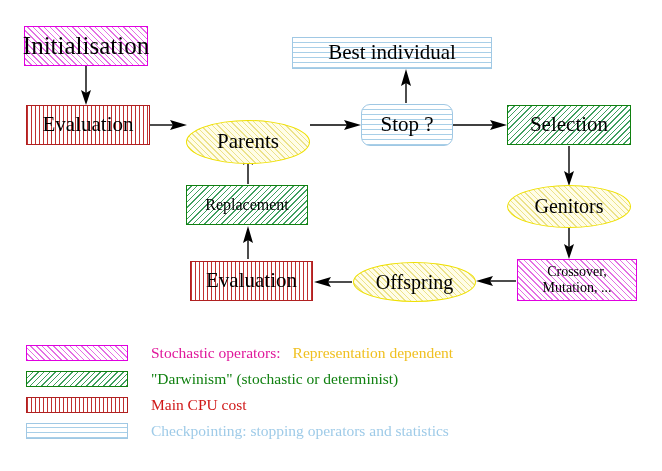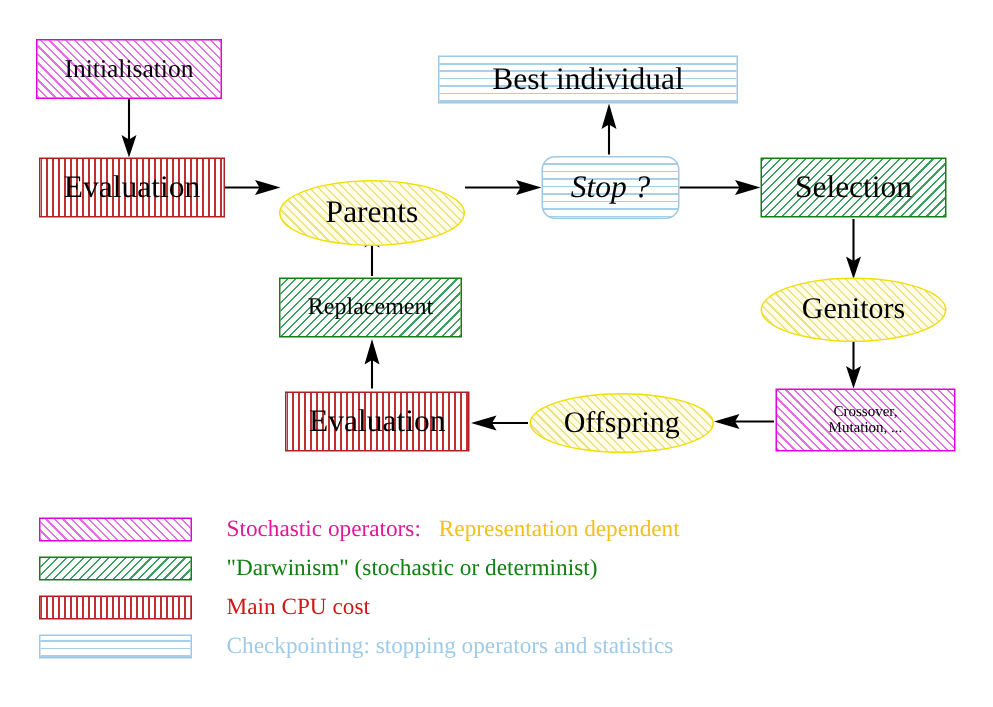--- a/index.html
+++ b/index.html
@@ -169,49 +169,49 @@
     <line x1="352" y1="282" x2="327" y2="282"></line>
     <polygon points="314,282 331,277 328,282 331,287"></polygon>
 
     <line x1="248" y1="259" x2="248" y2="237"></line>
     <polygon points="248,226 243,243 248,240 253,243"></polygon>
 
     <line x1="248" y1="184" x2="248" y2="161"></line>
     <polygon points="248,148 243,165 248,162 253,165"></polygon>
   </svg>
 
-  <div class="node pat-magenta" style="left:24px; top:26px; width:124px; height:40px; font-size:17px;">
+  <div class="node pat-magenta" style="left:24px; top:26px; width:124px; height:40px; font-size:25px;">
     <span class="label">Initialisation</span>
   </div>
 
   <div class="node pat-red" style="left:26px; top:105px; width:124px; height:40px; font-size:21px;">
     <span class="label">Evaluation</span>
   </div>
 
   <div class="node pat-yellow ellipse" style="left:186px; top:120px; width:124px; height:44px; font-size:21px;">
     <span class="label">Parents</span>
   </div>
 
-  <div class="node pat-blue rounded" style="left:361px; top:104px; width:92px; height:42px; font-size:21px;font-style:italic;">
+  <div class="node pat-blue rounded" style="left:361px; top:104px; width:92px; height:42px; font-size:21px;">
     <span class="label">Stop ?</span>
   </div>
 
   <div class="node pat-blue" style="left:292px; top:37px; width:200px; height:32px; font-size:21px;">
     <span class="label">Best individual</span>
   </div>
 
   <div class="node pat-yellow ellipse" style="left:507px; top:185px; width:124px; height:43px; font-size:20px;">
     <span class="label">Genitors</span>
   </div>
 
   <div class="node pat-green" style="left:507px; top:105px; width:124px; height:40px; font-size:21px;">
     <span class="label">Selection</span>
   </div>
 
-  <div class="node pat-magenta" style="left:517px; top:259px; width:120px; height:42px; font-size:10px; line-height:1.15;">
+  <div class="node pat-magenta" style="left:517px; top:259px; width:120px; height:42px; font-size:14px; line-height:1.15;">
     <span class="label">Crossover,
 Mutation, ...</span>
   </div>
 
   <div class="node pat-yellow ellipse" style="left:353px; top:262px; width:123px; height:40px; font-size:20px;">
     <span class="label">Offspring</span>
   </div>
 
   <div class="node pat-red" style="left:190px; top:261px; width:123px; height:40px; font-size:21px;">
     <span class="label">Evaluation</span>

